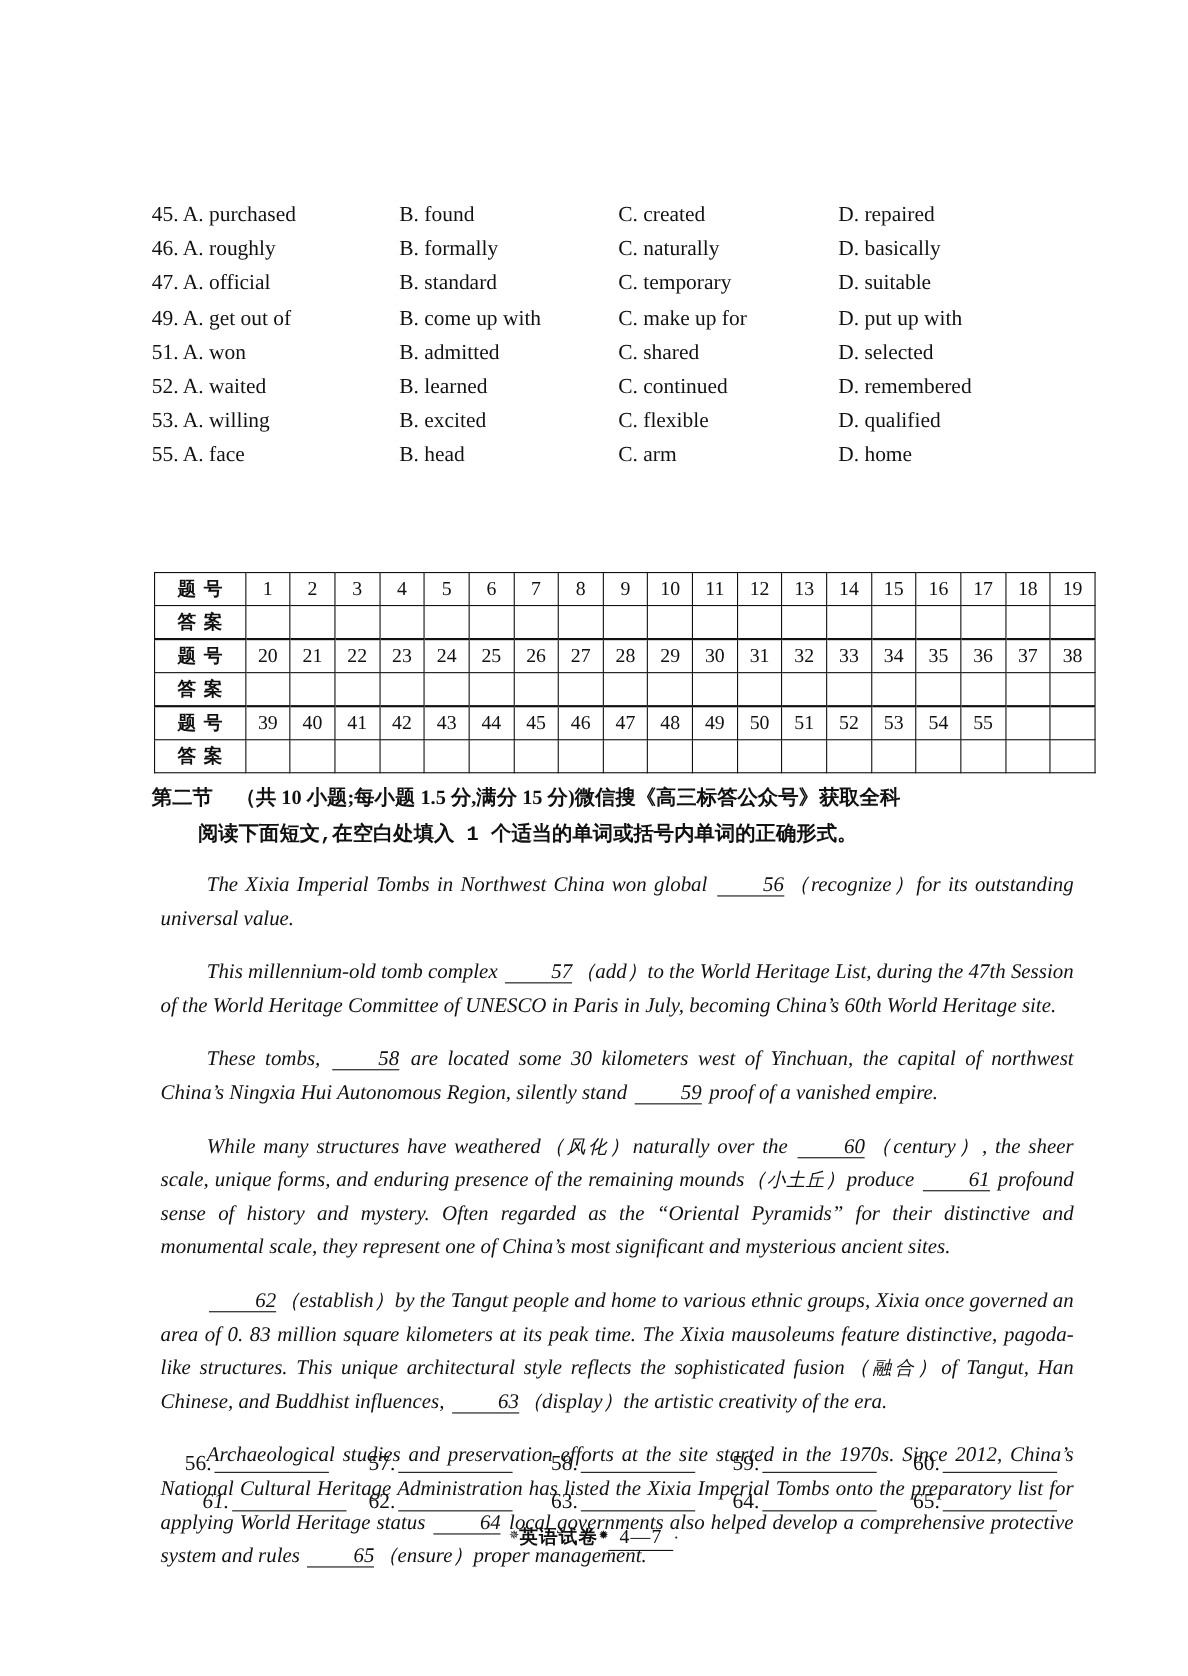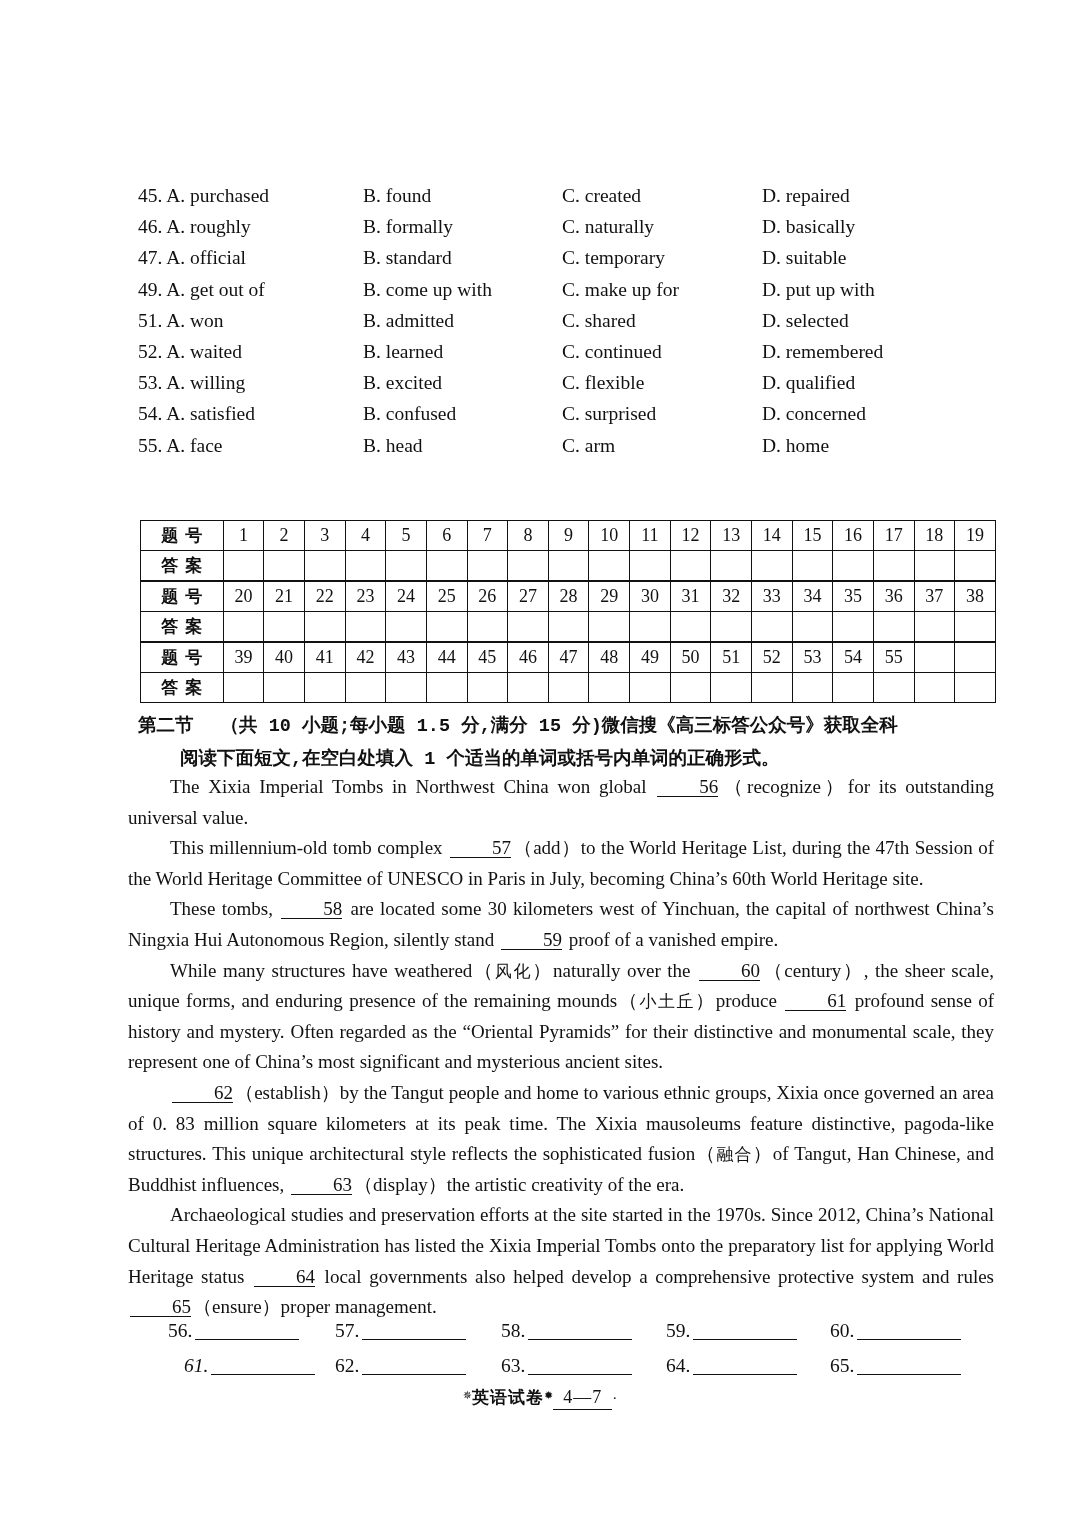--- a/index.html
+++ b/index.html
@@ -75,21 +75,21 @@
   }
   .ans-table tr.thick td {
     border-top-width: 2.4px;
   }
 
   
   .sec-head {
     position: absolute;
     left: 138px;
     top: 712px;
-    font-family: Liberation Mono, monospace;
+    font-family: Liberation Serif, serif;
     font-size: 18.5px;
     font-weight: 700;
     white-space: nowrap;
   }
   .sec-head .paren { font-weight: 700; }
   .sec-head .wm {
     font-weight: 700;
   }
   .sec-sub {
     position: absolute;
@@ -106,22 +106,23 @@
     position: absolute;
     left: 128px;
     top: 772px;
     width: 866px;
     font-size: 19px;
     line-height: 30.6px;
     text-align: justify;
     text-justify: inter-word;
   }
   .passage p {
-    margin: 0;
+    margin: 18px;
     text-indent: 42px;
+    font-style: italic;
   }
   .blank {
     display: inline-block;
     min-width: 52px;
     border-bottom: 1.6px solid #111;
     text-align: center;
     line-height: 1.0;
     margin: 0 2px;
   }
   .cn { font-family: "DejaVu Sans", sans-serif; font-size: 17px; }
@@ -217,26 +218,20 @@
         <span class="opt opt-a">52. A. waited</span>
         <span class="opt opt-b">B. learned</span>
         <span class="opt opt-c">C. continued</span>
         <span class="opt opt-d">D. remembered</span>
       </div>
       <div class="mc-row">
         <span class="opt opt-a">53. A. willing</span>
         <span class="opt opt-b">B. excited</span>
         <span class="opt opt-c">C. flexible</span>
         <span class="opt opt-d">D. qualified</span>
-      </div>
-      <div class="mc-row">
-        <span class="opt opt-a">54. A. satisfied</span>
-        <span class="opt opt-b">B. confused</span>
-        <span class="opt opt-c">C. surprised</span>
-        <span class="opt opt-d">D. concerned</span>
       </div>
       <div class="mc-row">
         <span class="opt opt-a">55. A. face</span>
         <span class="opt opt-b">B. head</span>
         <span class="opt opt-c">C. arm</span>
         <span class="opt opt-d">D. home</span>
       </div>
     </div>
 
   <table class="ans-table">

